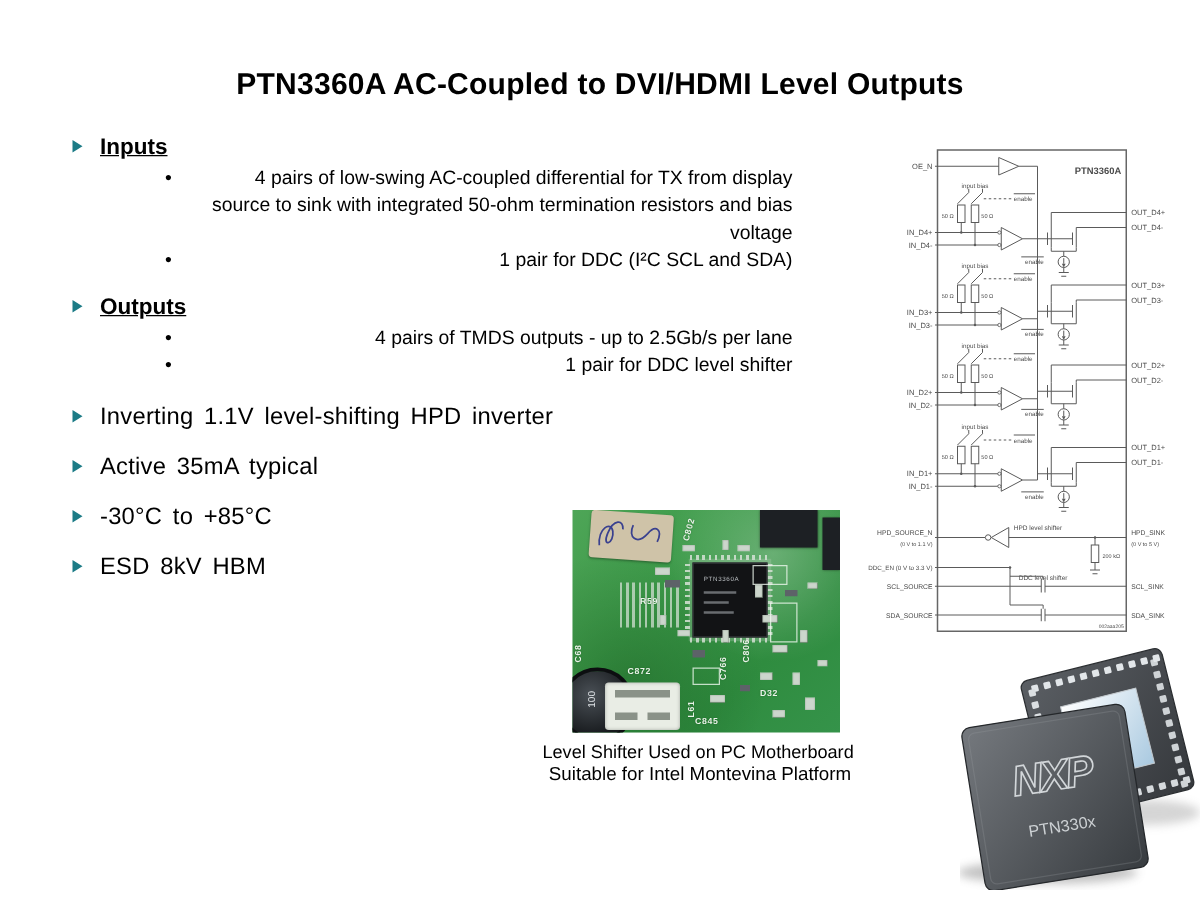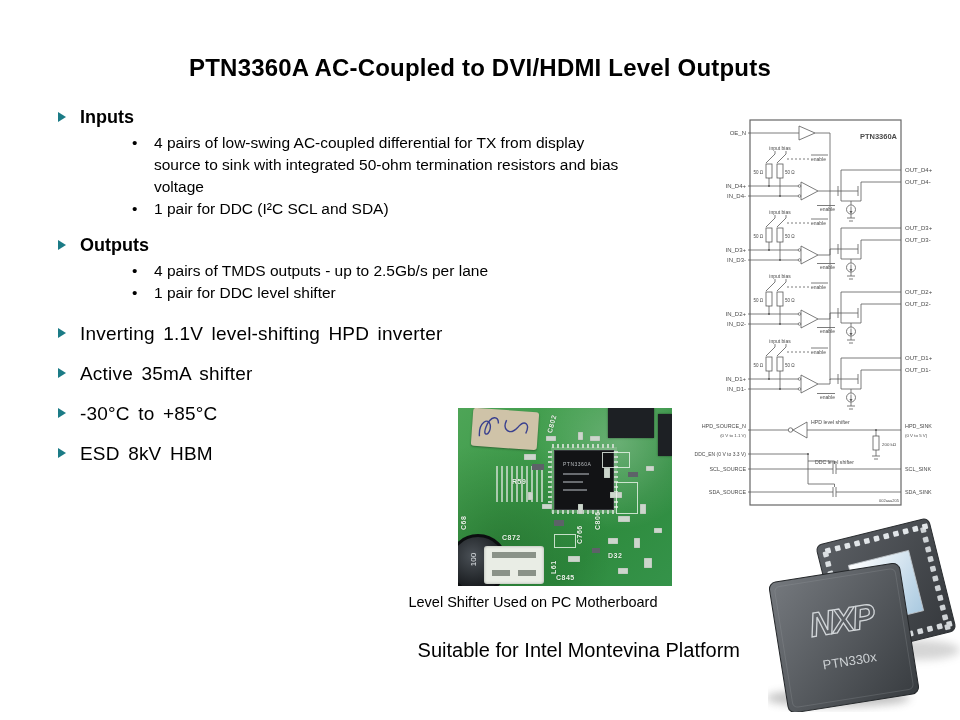--- a/index.html
+++ b/index.html
@@ -4,28 +4,28 @@
 <style>
   html,body{margin:0;padding:0;background:#fff;}
   #slide{position:relative;width:960px;height:720px;background:#ffffff;overflow:hidden;
          font-family:"Liberation Sans",sans-serif;color:#000;}
   
   .slide-title{position:absolute;top:54px;left:0;width:960px;text-align:center;
                font-size:24px;font-weight:bold;letter-spacing:0.2px;}
   
   #bullets{position:absolute;left:50px;top:98px;width:640px;}
   .item{display:flex;align-items:flex-start;}
-  .item.heading{margin-top:14px;font-size:18px;font-weight:bold;line-height:23px;}
+  .item.heading{margin-top:14px;font-size:18px;font-weight:bold;line-height:23px;text-decoration:underline;}
   .item.heading:first-child{margin-top:8px;}
   .item.plain{margin-top:16px;font-size:19px;line-height:24px;word-spacing:3px;letter-spacing:0.2px;text-align:center;}
   .item.plain.firstplain{margin-top:18px;}
   .tri{flex:0 0 auto;margin:6px 14px 0 8px;width:0;height:0;
        border-left:8px solid var(--accent,#1b7b86);
        border-top:5px solid transparent;border-bottom:5px solid transparent;}
-  .subs{margin:3px 0 0 0;padding:0 0 0 78px;list-style:none;}
+  .subs{margin:3px 0 0 0;padding:0 0 0 78px;list-style:none;text-align:right;}
   .subs li{position:relative;font-size:15.5px;line-height:22px;padding-left:26px;max-width:480px;}
   .subs li::before{content:"\2022";position:absolute;left:4px;top:0;}
   
   #diagram{position:absolute;left:683px;top:112px;}
   #diagram text{font-family:"Liberation Sans",sans-serif;fill:#4a4a4a;}
   
   #photo{position:absolute;left:458px;top:408px;width:214px;height:178px;overflow:hidden;
          background:
            radial-gradient(circle at 75% 20%, rgba(255,255,255,0.25), rgba(255,255,255,0) 40%),
            radial-gradient(circle at 20% 80%, rgba(0,40,0,0.25), rgba(0,0,0,0) 50%),
@@ -45,22 +45,22 @@
   .elcap span{position:absolute;left:16px;top:18px;color:#dfe3e6;font-size:8px;transform:rotate(-90deg);}
   .conn{left:26px;top:138px;width:60px;height:38px;background:#e9ede5;border-radius:3px;
         box-shadow:inset 0 0 3px rgba(0,0,0,.3);}
   .conn i{position:absolute;background:#8a9288;}
   .silk{color:#eaf4ea;font-size:7px;font-weight:bold;letter-spacing:.5px;
         text-shadow:0 0 1px rgba(0,60,0,.6);transform-origin:left top;white-space:nowrap;}
   .pad{background:#ccd6cc;box-shadow:inset 0 0 1px #5a6a5a;}
   .paddark{background:#5d6268;}
   .silkbox{border:1px solid rgba(236,246,236,.8);background:transparent;}
   
-  .cap1{position:absolute;left:383px;top:594px;width:300px;text-align:center;font-size:14.5px;}
-  .cap2{position:absolute;left:380px;top:611px;width:360px;text-align:right;font-size:20px;margin-top:28px;}
+  .cap1{position:absolute;left:383px;top:594px;width:300px;text-align:right;font-size:14.5px;}
+  .cap2{position:absolute;left:380px;top:611px;width:360px;text-align:center;font-size:15px;}
   
   #pkg{position:absolute;left:768px;top:500px;}
 </style>
 </head>
 <body>
 
 <div id="slide">
 
   <div class="slide-title">PTN3360A AC-Coupled to DVI/HDMI Level Outputs</div>
 
@@ -80,21 +80,21 @@
       <ul class="subs">
         <li>4 pairs of TMDS outputs - up to 2.5Gb/s per lane</li>
         <li>1 pair for DDC level shifter</li>
       </ul>
       <div class="item plain firstplain">
         <span class="tri"></span>
         <div>Inverting 1.1V level-shifting HPD inverter</div>
       </div>
       <div class="item plain">
         <span class="tri"></span>
-        <div>Active 35mA shifter</div>
+        <div>Active 35mA typical</div>
       </div>
       <div class="item plain">
         <span class="tri"></span>
         <div>-30°C to +85°C</div>
       </div>
       <div class="item plain">
         <span class="tri"></span>
         <div>ESD 8kV HBM</div>
       </div>
     </div>

